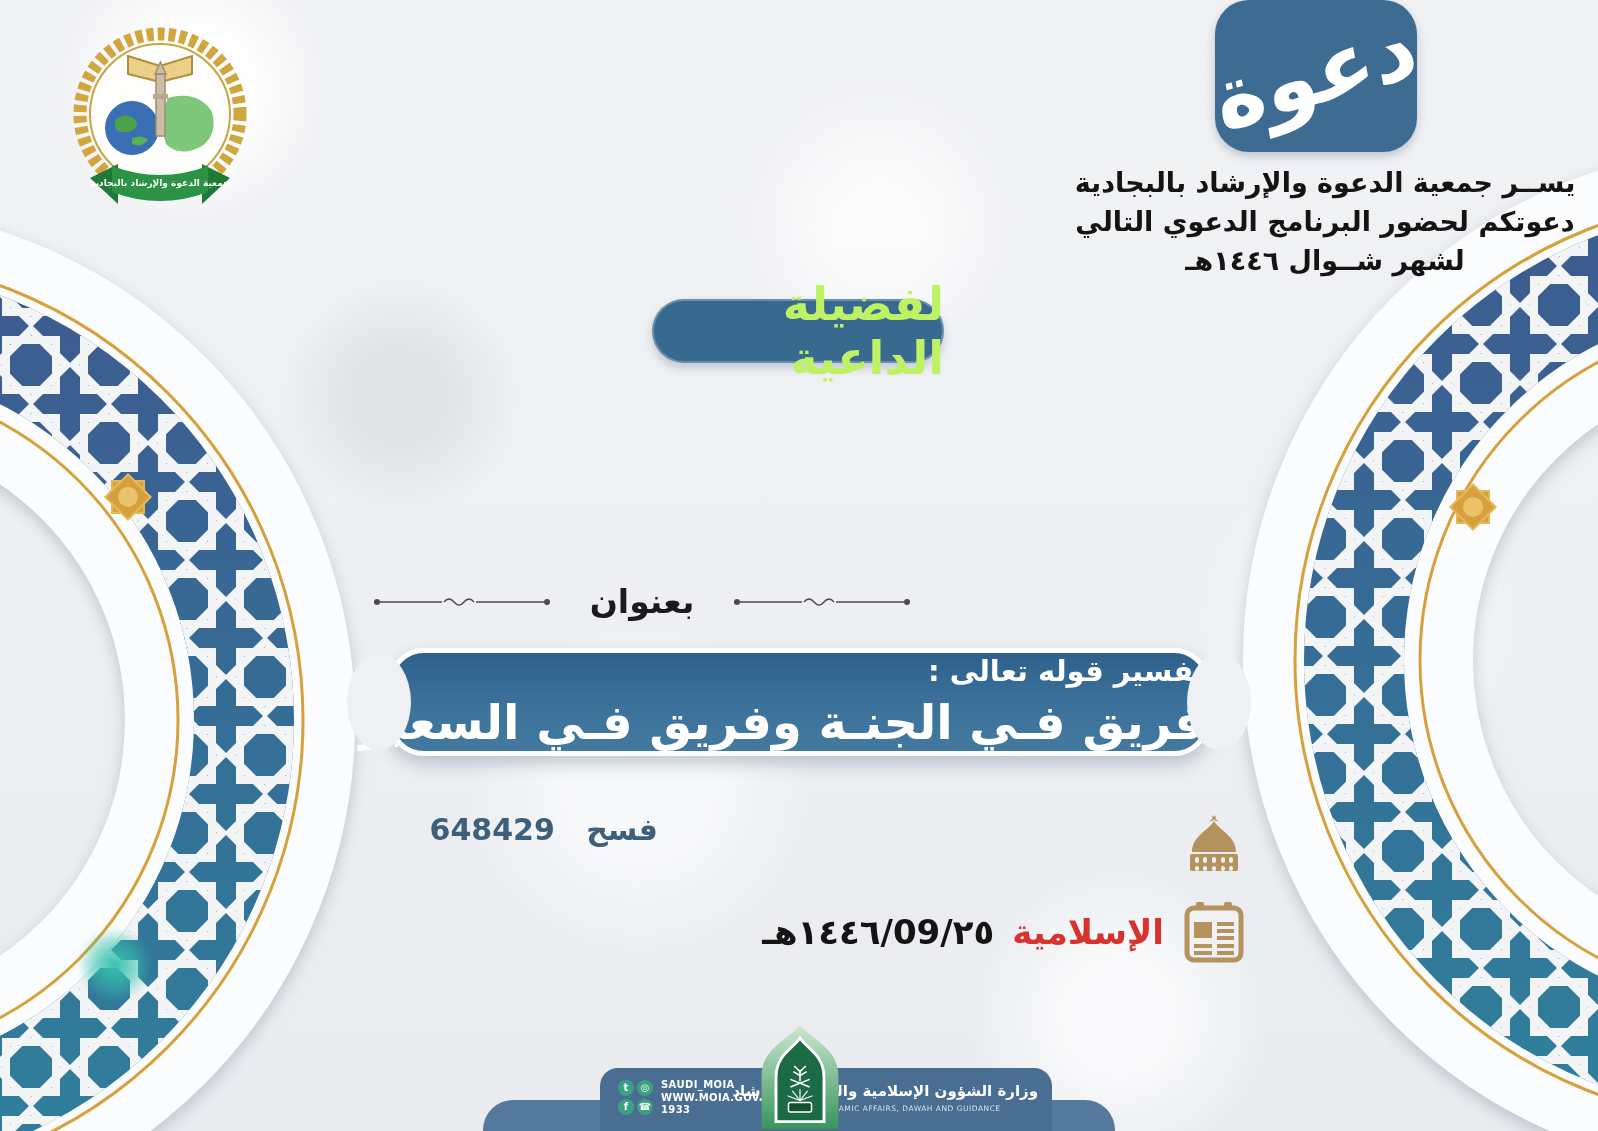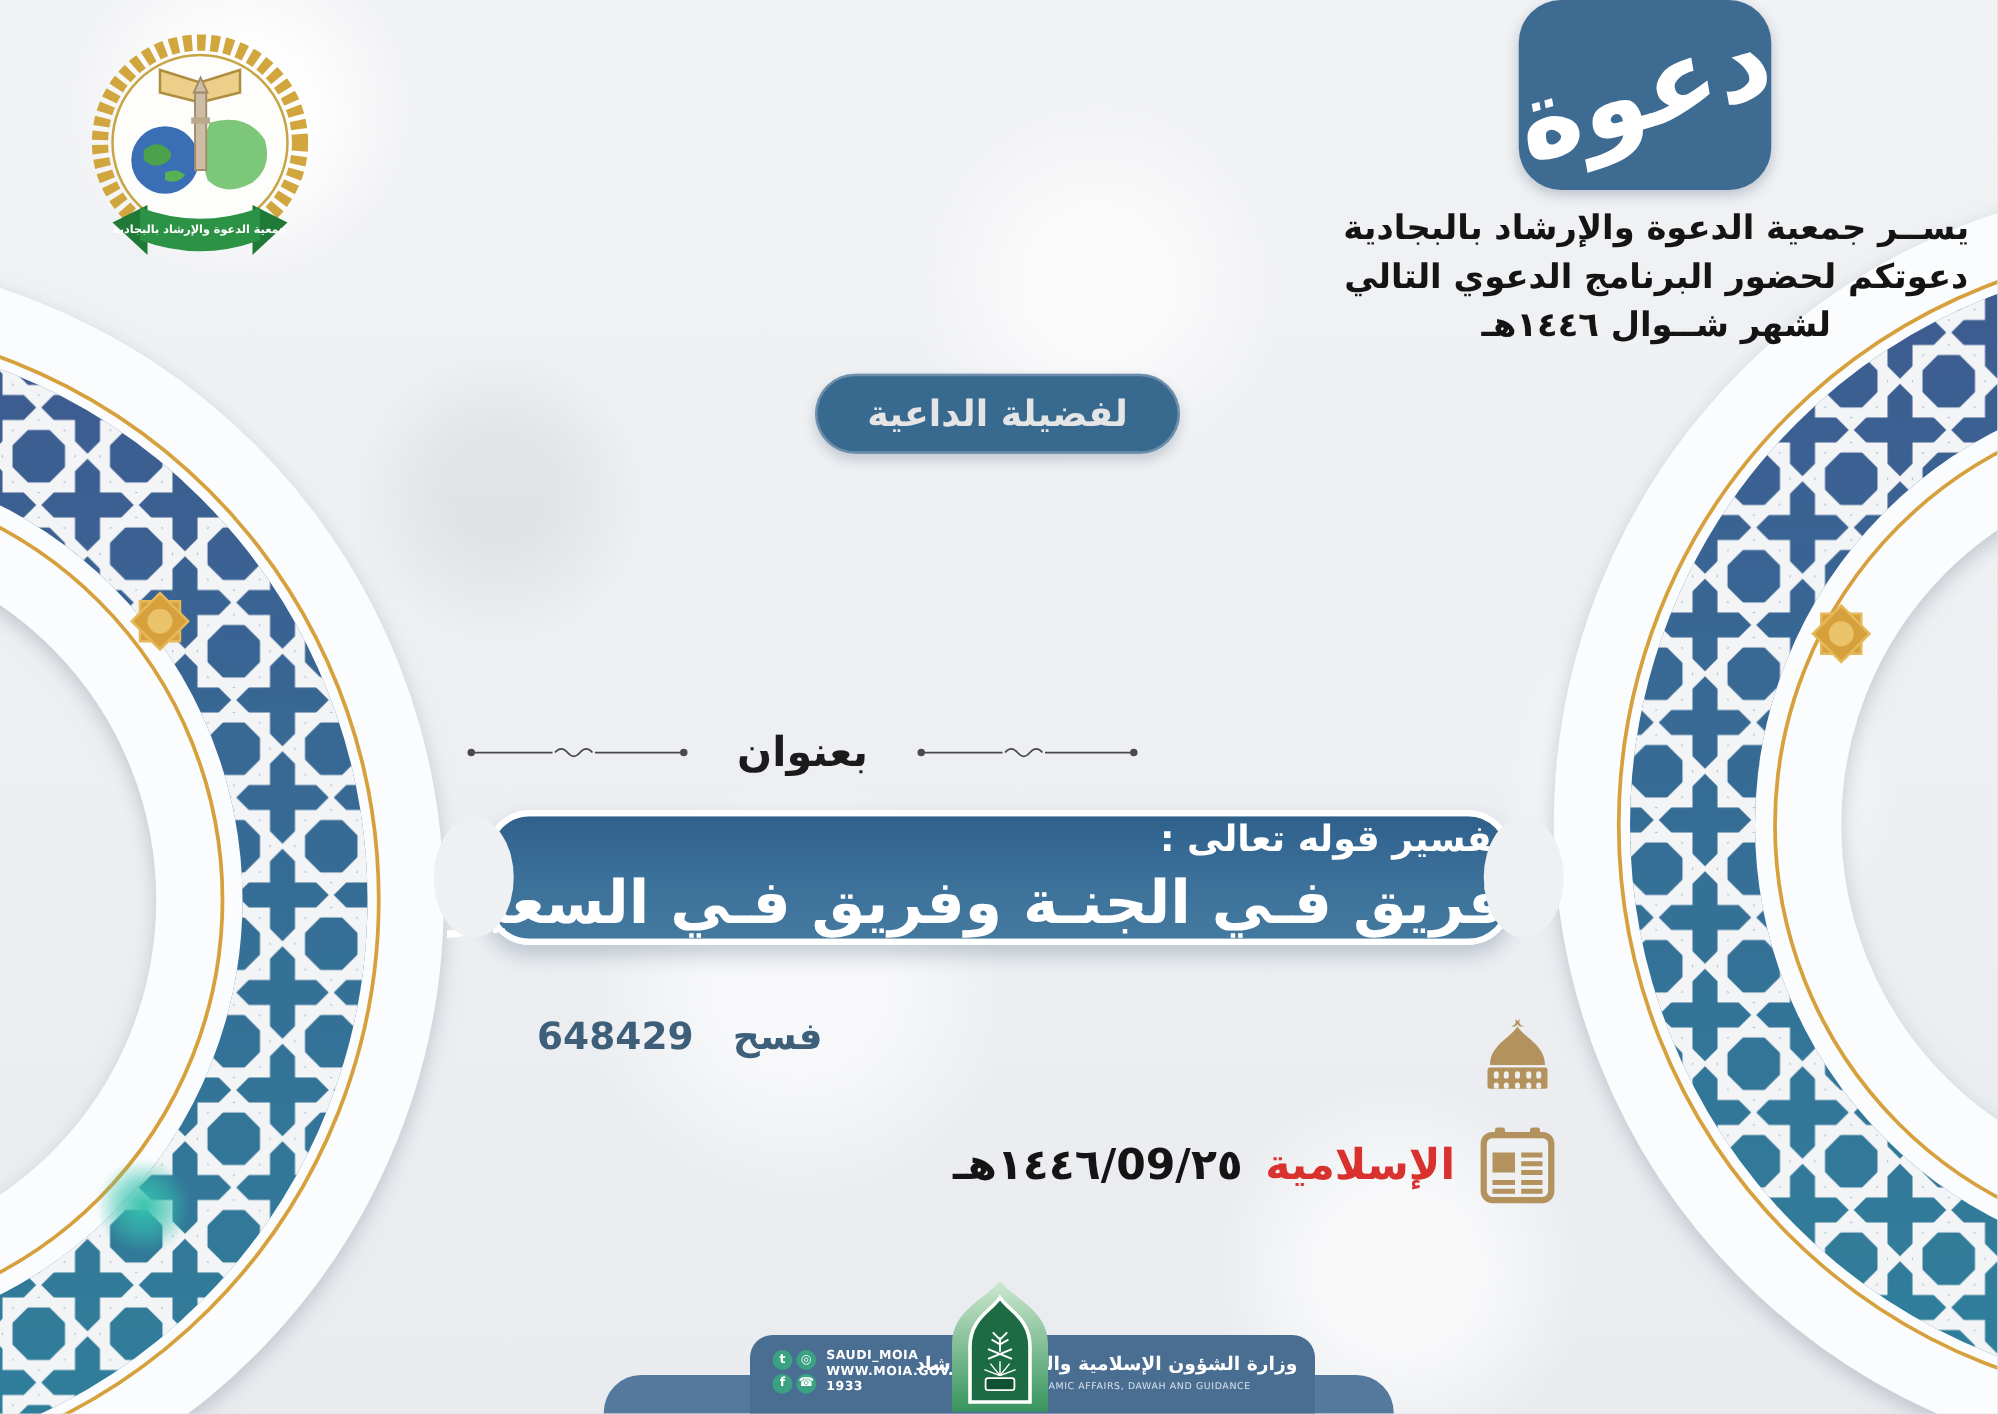--- a/index.html
+++ b/index.html
@@ -32,21 +32,21 @@
   .dawah-word{color:#fff;font-size:86px;font-weight:bold;transform:rotate(-16deg) skewX(-6deg);
     line-height:1;margin-top:-6px;}
   .header-text{left:1048px;top:163px;width:554px;text-align:center;direction:rtl;
     color:#141414;font-weight:bold;font-size:27px;line-height:1.45;white-space:nowrap;}
   
   .assoc-logo{left:60px;top:18px;width:200px;height:200px;}
   
   .title-badge{left:652px;top:299px;width:292px;height:64px;background:#38698f;
     border-radius:34px;display:flex;align-items:center;justify-content:center;
     box-shadow:inset 0 0 0 2px rgba(255,255,255,.25),0 5px 10px rgba(30,60,90,.22);}
-  .title-badge span{color:#e5e5e5;font-size:29px;font-weight:bold;direction:rtl;}
+  .title-badge span{color:#bef264;font-size:46px;font-weight:bold;direction:rtl;}
   
   .speaker-name{left:0;top:388px;width:1598px;text-align:center;direction:rtl;
     color:#0a0a0a;font-size:102px;font-weight:bold;line-height:1.6;
     text-shadow:1px 2px 0 rgba(0,0,0,.15);}
   
   .unwan-row{left:0;top:582px;width:1284px;display:flex;align-items:center;justify-content:center;gap:38px;}
   .unwan-word{color:#1b1b1b;font-size:33px;font-weight:bold;letter-spacing:8px;direction:rtl;}
   
   .banner{left:388px;top:648px;width:822px;height:108px;direction:rtl;
     background:linear-gradient(180deg,#2e608a 0%,#3a6f99 45%,#44799f 100%);

